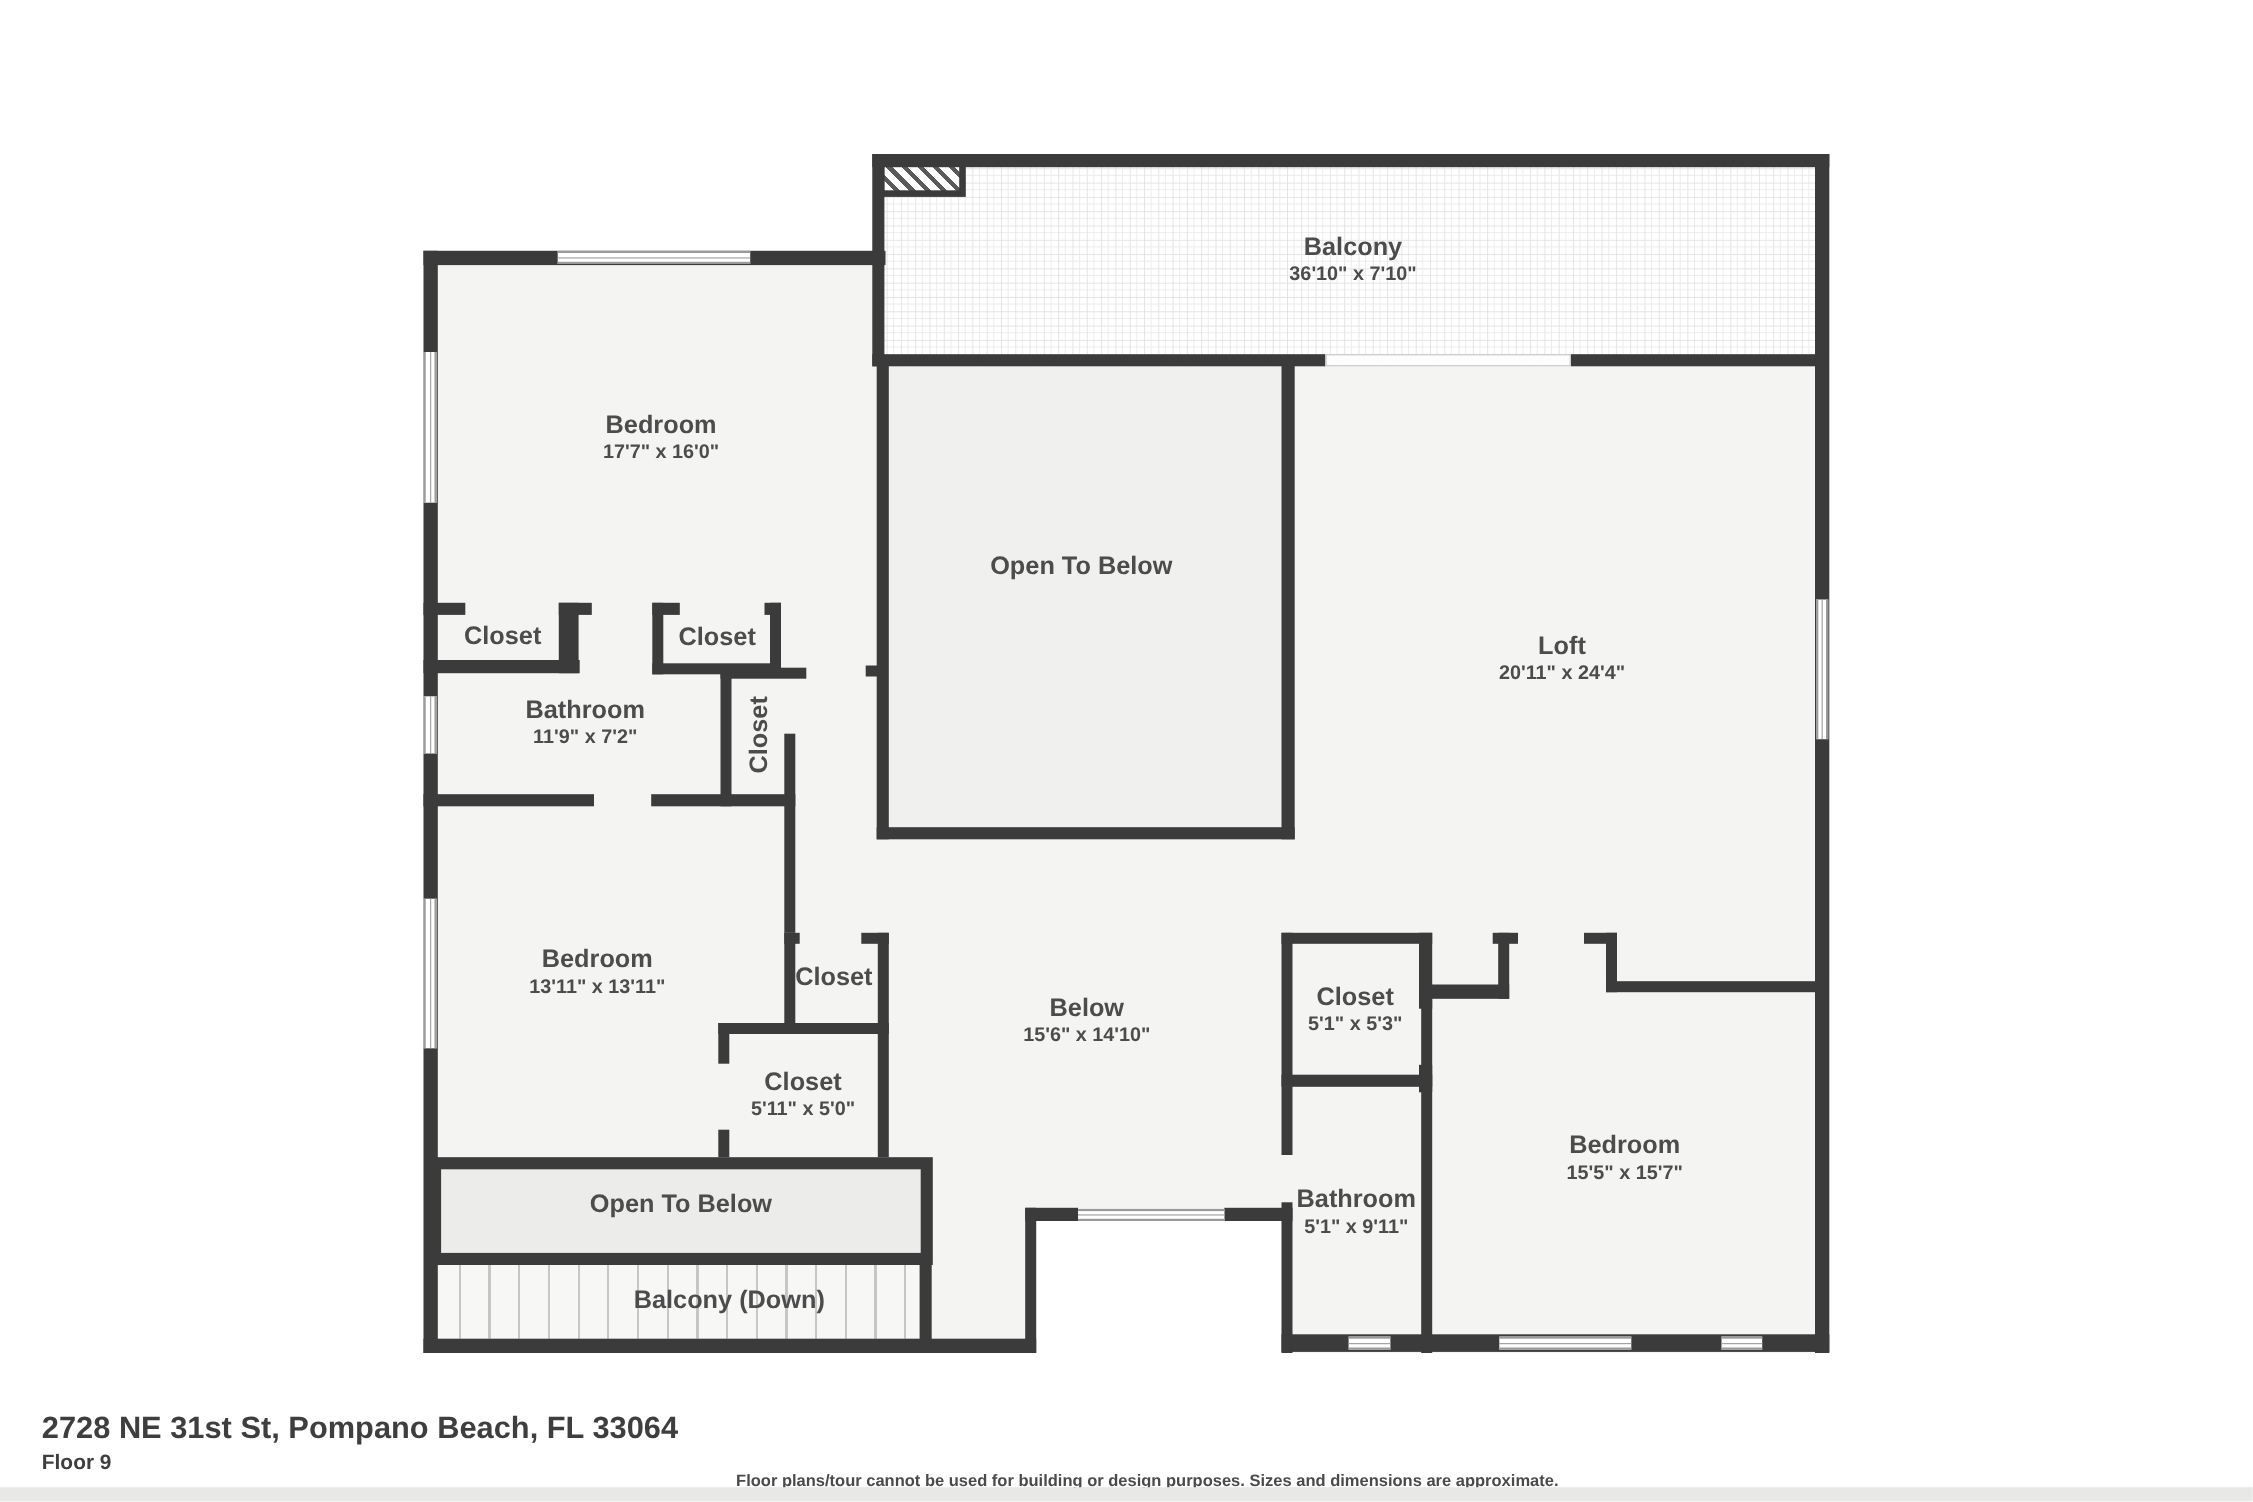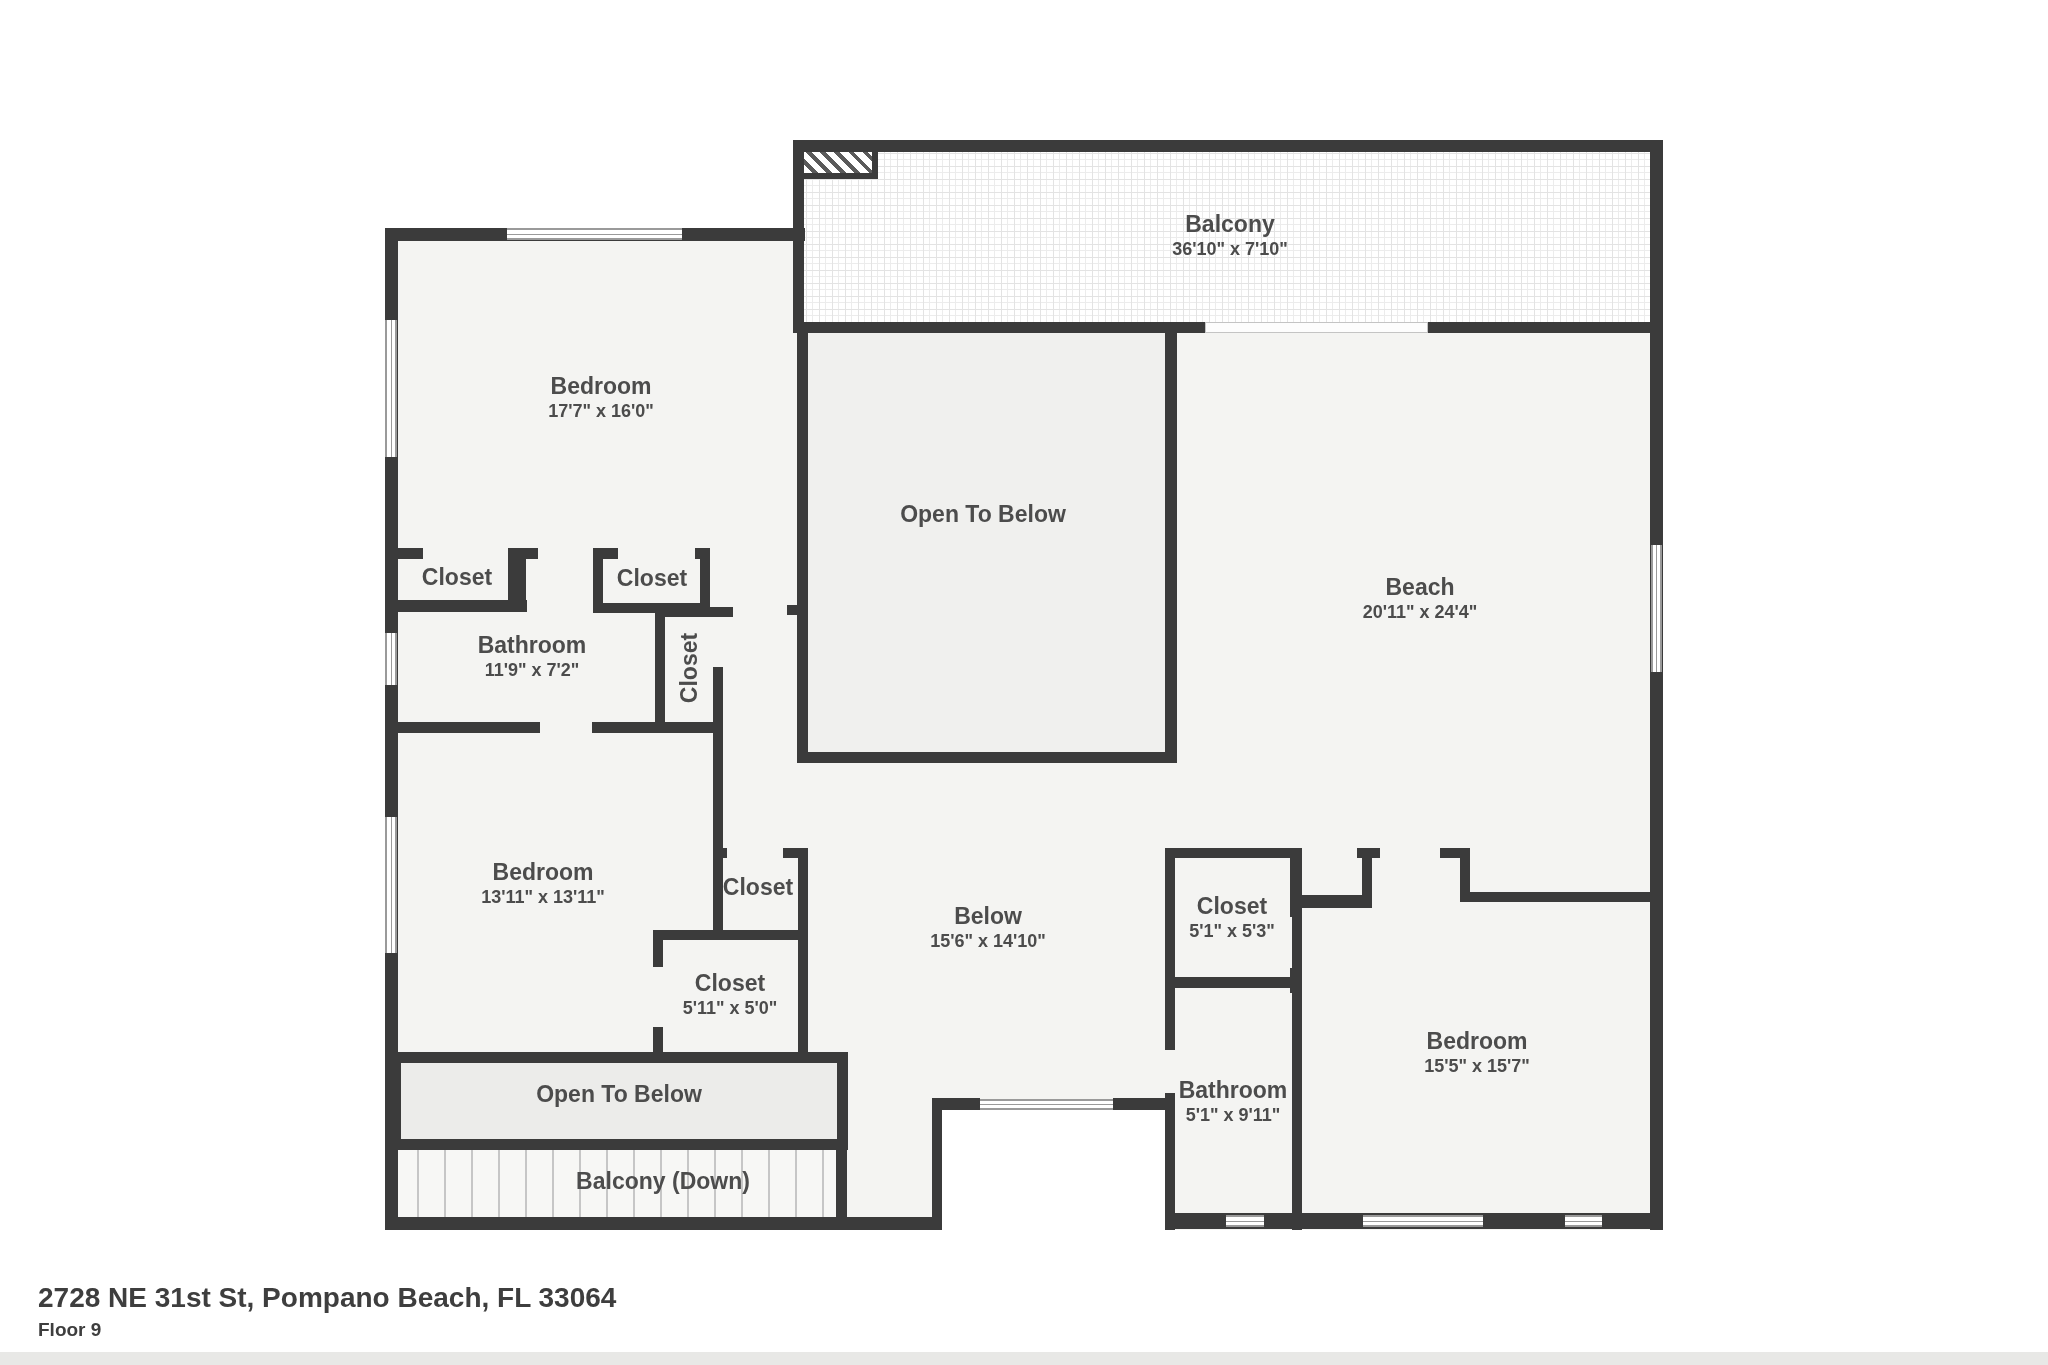--- a/index.html
+++ b/index.html
@@ -133,21 +133,21 @@
     <div class="rdims">36'10" x 7'10"</div>
   </div>
   <div class="rlabel" style="left:601px;top:397px">
     <div class="rname">Bedroom</div>
     <div class="rdims">17'7" x 16'0"</div>
   </div>
   <div class="rlabel" style="left:983px;top:514px">
     <div class="rname">Open To Below</div>
   </div>
   <div class="rlabel" style="left:1420px;top:598px">
-    <div class="rname">Beach</div>
+    <div class="rname">Loft</div>
     <div class="rdims">20'11" x 24'4"</div>
   </div>
   <div class="rlabel" style="left:457px;top:577px">
     <div class="rname">Closet</div>
   </div>
   <div class="rlabel" style="left:652px;top:578px">
     <div class="rname">Closet</div>
   </div>
   <div class="rlabel" style="left:532px;top:656px">
     <div class="rname">Bathroom</div>
@@ -185,15 +185,16 @@
   </div>
   <div class="rlabel" style="left:619px;top:1094px">
     <div class="rname">Open To Below</div>
   </div>
   <div class="rlabel" style="left:663px;top:1181px">
     <div class="rname">Balcony (Down)</div>
   </div>
 
   <div class="addr">2728 NE 31st St, Pompano Beach, FL 33064</div>
   <div class="floorlbl">Floor 9</div>
+  <div class="disclaimer">Floor plans/tour cannot be used for building or design purposes. Sizes and dimensions are approximate.</div>
   <div class="bottombar"></div>
 
 </div>
 
 </body></html>

